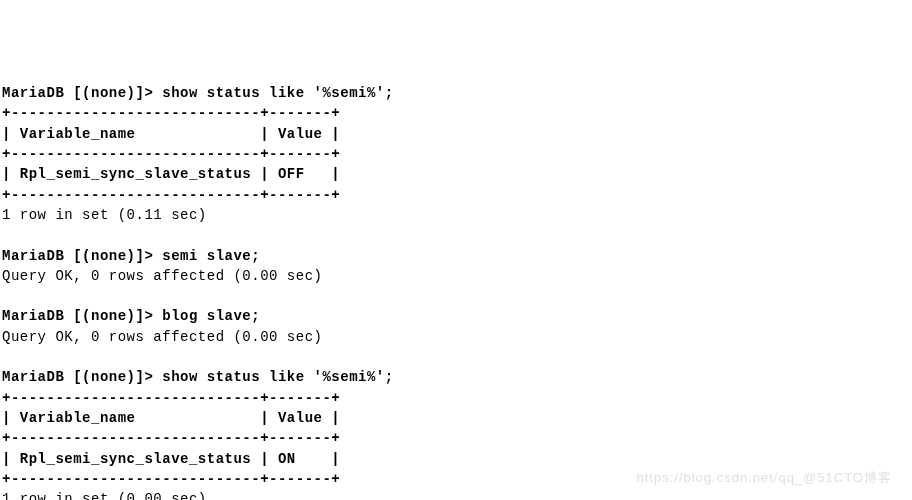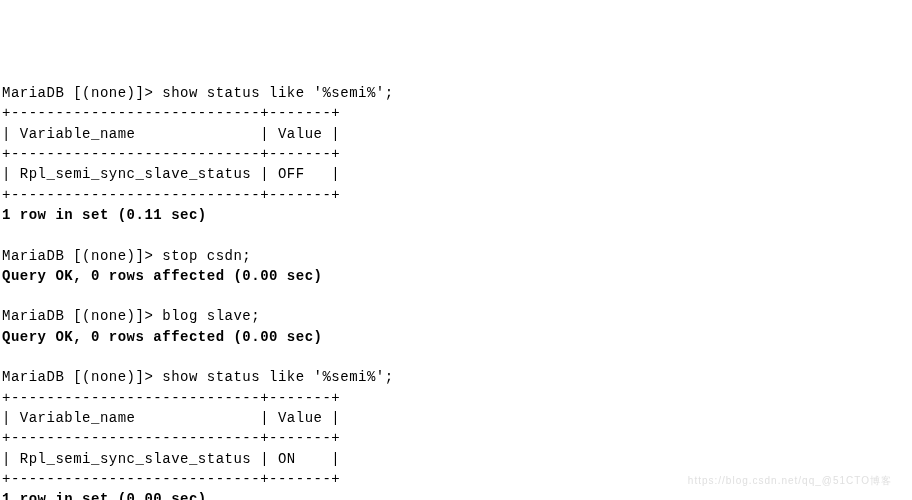--- a/index.html
+++ b/index.html
@@ -6,46 +6,46 @@
       margin: 0;
       padding: 2px;
       font-family: "Courier New", Courier, monospace;
       font-size: 14px;
       line-height: 1.45;
       background: #ffffff;
       color: #000000;
       white-space: pre;
       letter-spacing: 0.5px;
     }
-    .bold { font-weight: bold; text-align: center; }
-    .normal { font-weight: normal; text-align: right; }
+    .bold { font-weight: normal; text-align: center; }
+    .normal { font-weight: bold; text-align: right; }
     .watermark {
       position: absolute;
       right: 20px;
       bottom: 12px;
       color: #e0e0e0;
       font-family: Arial, sans-serif;
-      font-size: 10px;
+      font-size: 13px;
       letter-spacing: 1px;
     }
   </style>
 </head>
 <body>
 
 
 
 <span class="normal">MariaDB [(none)]&gt; </span><span class="normal">show status like '%semi%';</span>
 <span class="normal">+----------------------------+-------+</span>
 <span class="normal">| Variable_name              | Value |</span>
 <span class="normal">+----------------------------+-------+</span>
 <span class="normal">| Rpl_semi_sync_slave_status | OFF   |</span>
 <span class="normal">+----------------------------+-------+</span>
 <span class="bold">1 row in set (0.11 sec)</span>
 
-<span class="normal">MariaDB [(none)]&gt; </span><span class="normal">stop csdn;</span>
+<span class="normal">MariaDB [(none)]&gt; </span><span class="normal">semi slave;</span>
 <span class="bold">Query OK, 0 rows affected (0.00 sec)</span>
 
 <span class="normal">MariaDB [(none)]&gt; </span><span class="normal">blog slave;</span>
 <span class="bold">Query OK, 0 rows affected (0.00 sec)</span>
 
 <span class="normal">MariaDB [(none)]&gt; </span><span class="normal">show status like '%semi%';</span>
 <span class="normal">+----------------------------+-------+</span>
 <span class="normal">| Variable_name              | Value |</span>
 <span class="normal">+----------------------------+-------+</span>
 <span class="normal">| Rpl_semi_sync_slave_status | ON    |</span>

